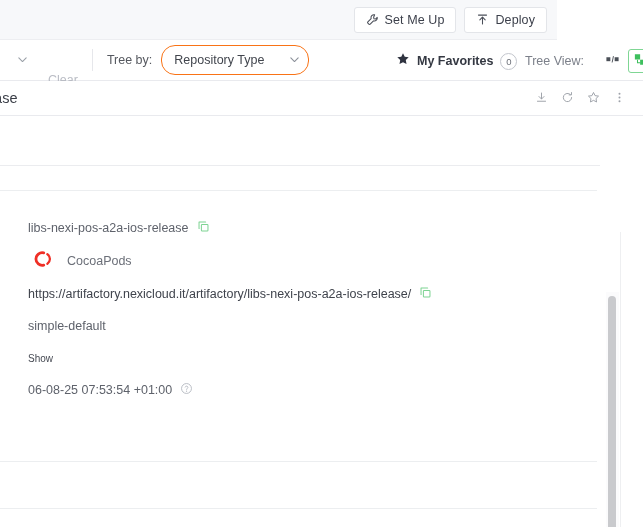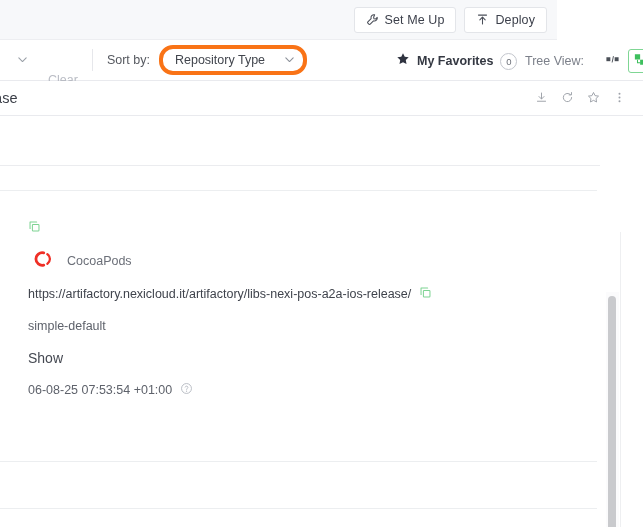--- a/index.html
+++ b/index.html
@@ -40,21 +40,21 @@
   }
   .clear-link {
     font-size: 12.5px; color: #b9bcc4; text-decoration: underline;
     cursor: pointer; margin-left: 4px; margin-top: 39px;
   }
   .vsep { width: 1px; height: 22px; background: #e6e7eb; margin: 0 14px; }
   .sortlabel { font-size: 12.5px; color: #55585f; margin-right: 9px; }
   .select {
     position: relative;
     width: 148px; height: 30px;
-    border: 4px solid #f97316; border-radius: 14px;
+    border: 1px solid #f97316; border-radius: 14px;
     background: #fff;
     display: flex; align-items: center; padding: 0 8px 0 12px;
     cursor: pointer;
   }
   .select-value { font-size: 12.5px; color: #41454d; flex: 1; }
   .fav-btn {
     position: absolute; left: 396px; top: 49px;
     display: inline-flex; align-items: center; gap: 7px;
     height: 24px; cursor: pointer;
   }
@@ -101,21 +101,21 @@
   .panel-divider-3 { position: absolute; left: 0; top: 345px; width: 597px; height: 1px; background: #eceef0; }
   .panel-divider-4 { position: absolute; left: 0; top: 392px; width: 597px; height: 1px; background: #eceef0; }
 
   .fields { position: absolute; left: 0; top: 96px; width: 600px; }
   .field-row {
     display: flex; align-items: center; height: 32px;
     padding-left: 28px; gap: 8px;
   }
   .field-text { font-size: 12.5px; color: #5e626b; white-space: nowrap; }
   .field-text.strong { color: #3f434c; }
-  .field-link { font-size: 14px; color: #454952; cursor: pointer; }
+  .field-link { font-size: 10px; color: #454952; cursor: pointer; }
   .copy-ico { cursor: pointer; display: block; }
 
   .pkg-row { display: flex; align-items: center; height: 34px; padding-left: 32px; gap: 13px; }
   .pkg-name { font-size: 12.5px; color: #6b6f78; }
 
   .help-ico { cursor: pointer; display: block; }
 
   
   .scroll-track {
     position: absolute; left: 606px; top: 176px; width: 13px; height: 345px;
@@ -159,21 +159,21 @@
   <div class="filterbar">
     <div class="chev-box">
       <span>
         <svg width="11" height="11" viewBox="0 0 12 12" fill="none" stroke="#9aa0a8" stroke-width="1.2" stroke-linecap="round" stroke-linejoin="round">
           <path d="M2 4.2L6 8.2l4-4"></path>
         </svg>
       </span>
     </div>
     <span class="clear-link">Clear</span>
     <div class="vsep"></div>
-    <span class="sortlabel">Sort by:</span>
+    <span class="sortlabel">Tree by:</span>
     <div class="select">
       <span class="select-value">Repository Type</span>
       <span>
         <svg width="11" height="11" viewBox="0 0 12 12" fill="none" stroke="#8b9099" stroke-width="1.2" stroke-linecap="round" stroke-linejoin="round">
           <path d="M2 4.2L6 8.2l4-4"></path>
         </svg>
       </span>
     </div>
   </div>
 
@@ -250,20 +250,21 @@
 
   <div class="panel">
     <div class="panel-divider-1"></div>
     <div class="panel-divider-2"></div>
     <div class="panel-divider-3"></div>
     <div class="panel-divider-4"></div>
 
     <div class="fields">
 
       <div class="field-row">
+        <span class="field-text">libs-nexi-pos-a2a-ios-release</span>
         <span class="copy-ico">
           <svg width="13" height="13" viewBox="0 0 16 16" fill="none" stroke="#7dd392" stroke-width="1.25" stroke-linejoin="round">
             <rect x="5.4" y="5.4" width="8.1" height="8.1" rx="1"></rect>
             <path d="M10.6 3.1V2.5H2.5v8.1h.7"></path>
           </svg>
         </span>
       </div>
 
       <div class="pkg-row">
         <span>

